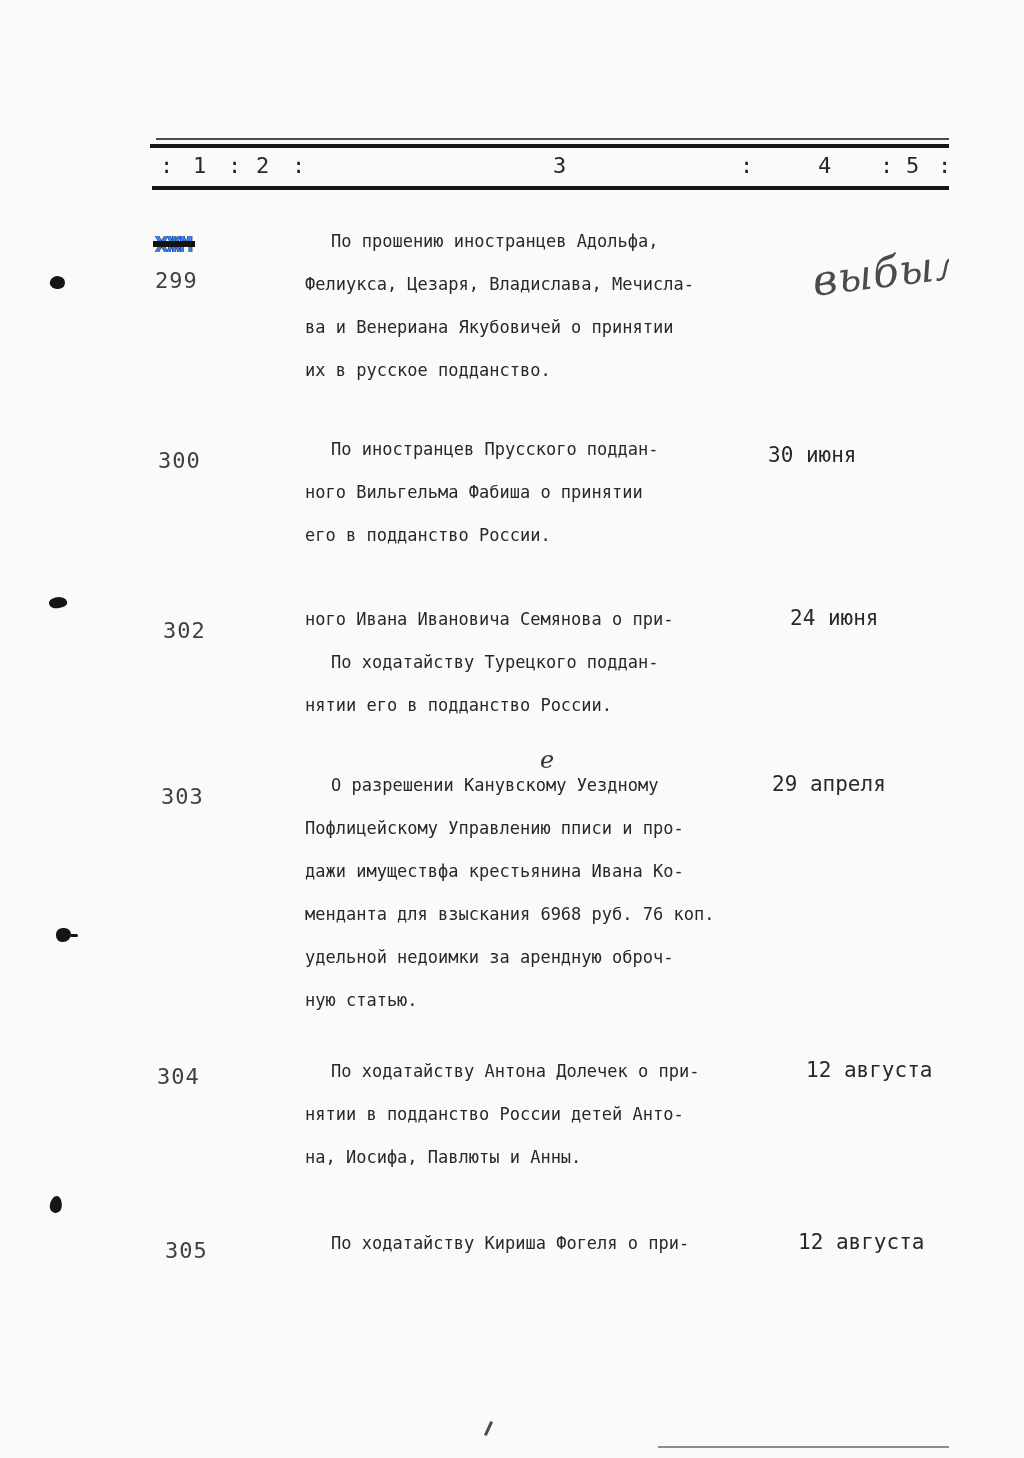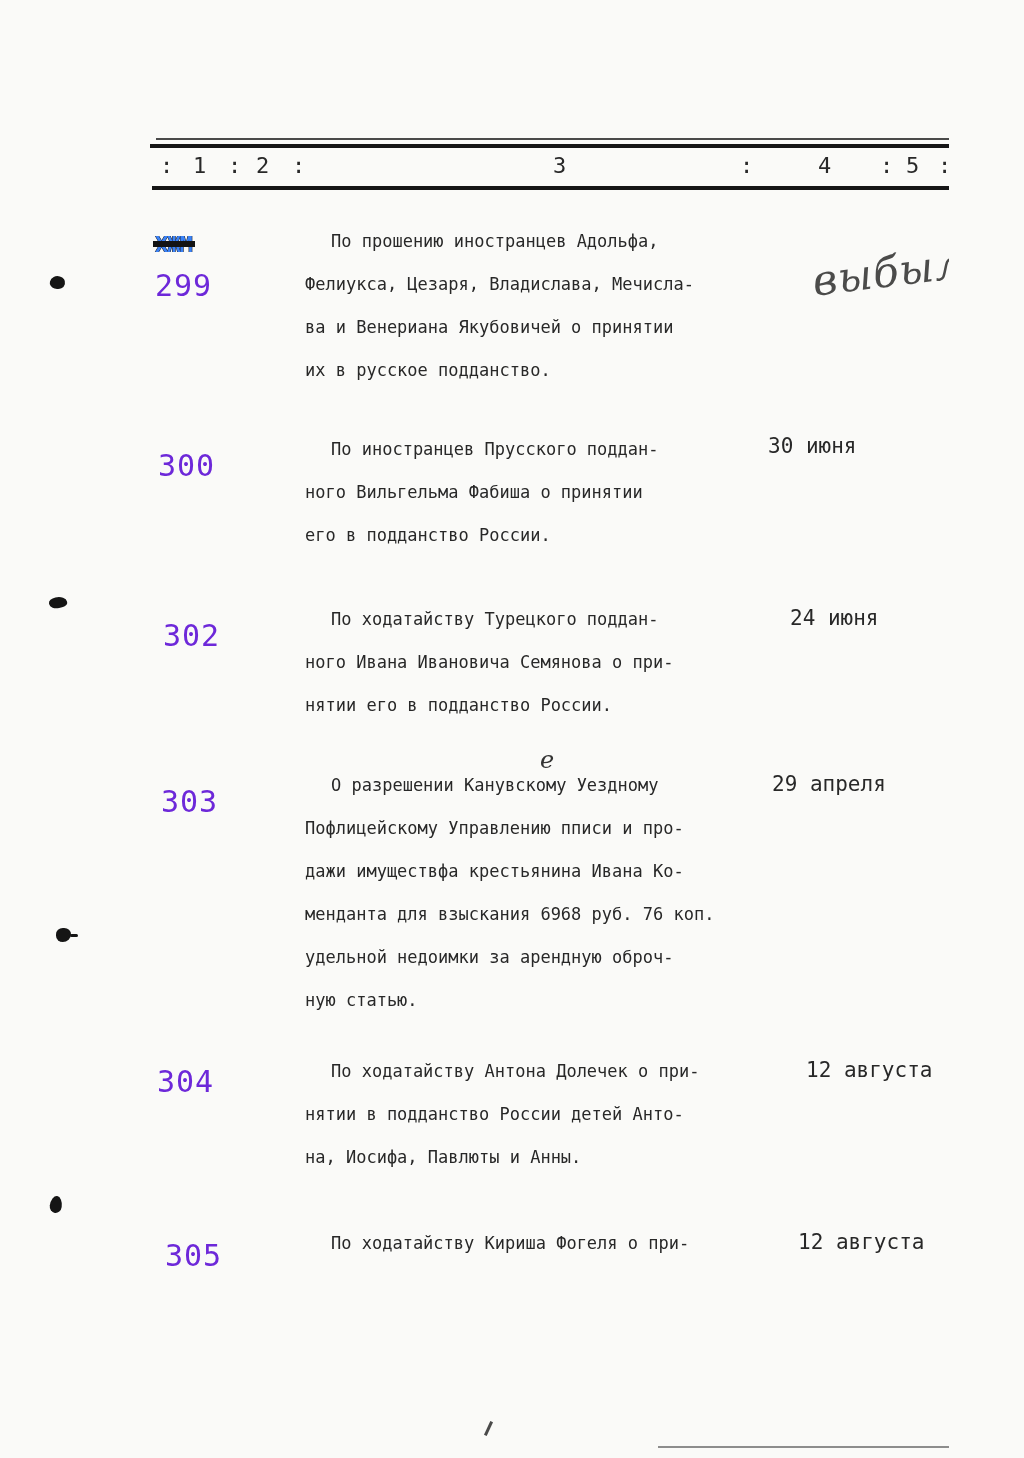--- a/index.html
+++ b/index.html
@@ -26,21 +26,21 @@
   
   .ruled-header { position: absolute; left: 150px; top: 138px; width: 864px; height: 58px; }
   .rule { position: absolute; background: #161616; }
   .rule-top-thin   { left: 6px;  top: 0;    width: 840px; height: 2px; background: #4a4a4a; }
   .rule-top-thick  { left: 0;    top: 6px;  width: 854px; height: 4px; }
   .rule-bottom     { left: 2px;  top: 48px; width: 862px; height: 4px; }
   .hc { position: absolute; top: 15px; font-size: 22px; }
 
   
   .entry { position: absolute; left: 0; width: 1024px; }
-  .num { position: absolute; font-size: 30px; letter-spacing: 1px; color: #6d28d9; }
+  .num { position: absolute; font-size: 22px; letter-spacing: 1px; color: #404040; }
   .struck {
     position: absolute;
     font-size: 22px; font-weight: bold;
     letter-spacing: -1px; color: #3b82f6;
     text-shadow: 0.6px 0 0 #111, -0.6px 0 0 #111;
   }
   .struck::after {
     content: ""; position: absolute;
     left: -2px; right: -3px; top: 9px; height: 6px;
     background: #131313;
@@ -114,28 +114,28 @@
     <div class="hand note" style="left:812px; top:26px">выбыло</div>
   </section>
 
   <section class="entry" style="top:428px">
     <div class="num" style="left:158px; top:20px">300</div>
     <div class="text">
       <div class="line first">По иностранцев Прусского поддан-</div>
       <div class="line">ного Вильгельма Фабиша о принятии</div>
       <div class="line">его в подданство России.</div>
     </div>
-    <div class="date" style="left:768px; top:6px">30 июня</div>
+    <div class="date" style="left:768px; top:15px">30 июня</div>
   </section>
 
   <section class="entry" style="top:598px">
     <div class="num" style="left:163px; top:20px">302</div>
     <div class="text">
+      <div class="line">ного Ивана Ивановича Семянова о при-</div>
       <div class="line first">По ходатайству Турецкого поддан-</div>
-      <div class="line">ного Ивана Ивановича Семянова о при-</div>
       <div class="line">нятии его в подданство России.</div>
     </div>
     <div class="date" style="left:790px; top:8px">24 июня</div>
   </section>
 
   <section class="entry" style="top:764px">
     <div class="num" style="left:161px; top:20px">303</div>
     <div class="text">
       <div class="line first">О разрешении Канувскому Уездному</div>
       <div class="line">Пофлицейскому Управлению пписи и про-</div>

